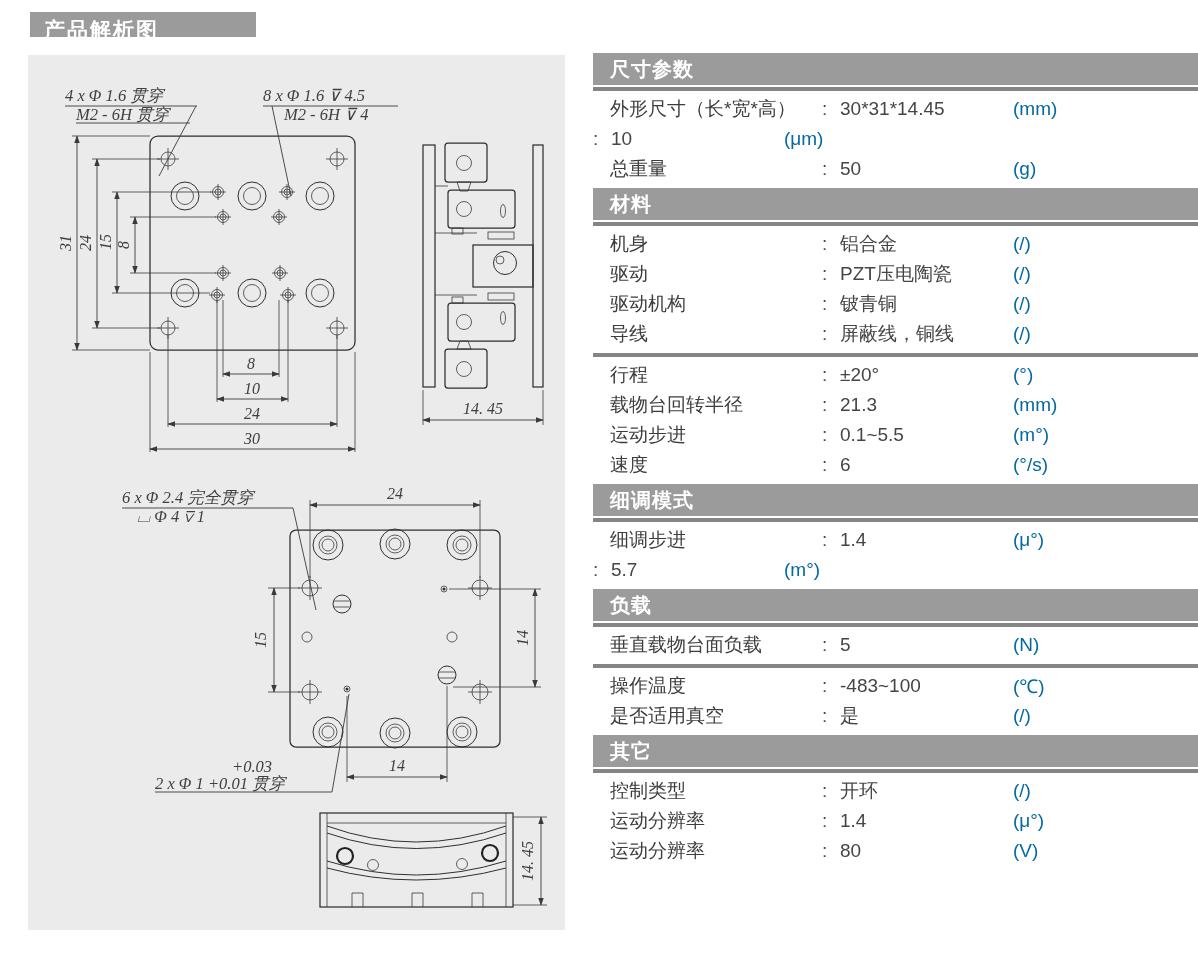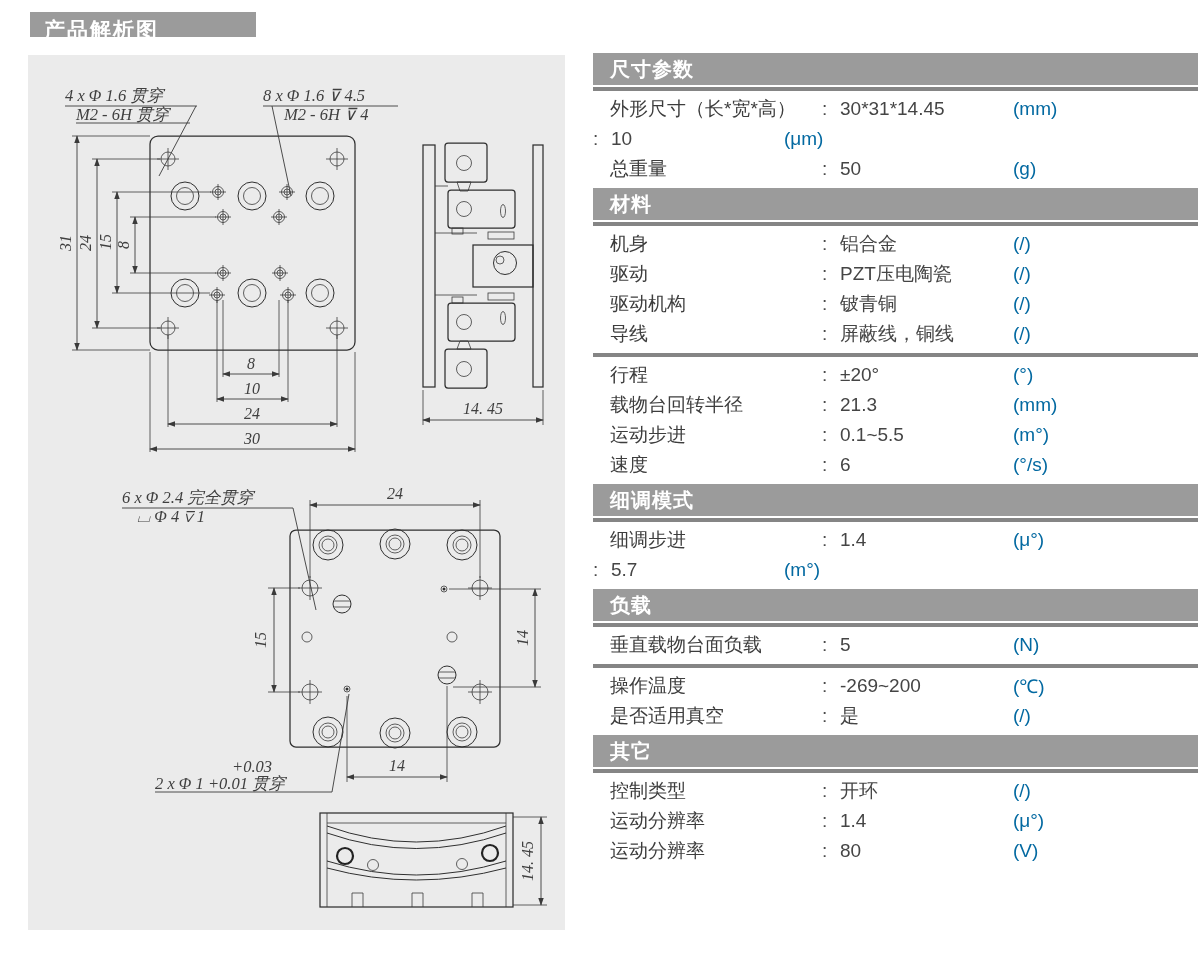--- a/index.html
+++ b/index.html
@@ -434,21 +434,21 @@
           <span class="cell colon">:</span>
           <span class="cell value">5</span>
           <span class="cell unit">(N)</span>
         </div>
       </div>
       <div class="section">
         <div class="sec-strip"></div>
         <div class="row">
           <span class="cell label">操作温度</span>
           <span class="cell colon">:</span>
-          <span class="cell value">-269~200</span>
+          <span class="cell value">-483~100</span>
           <span class="cell unit">(℃)</span>
         </div>
         <div class="row">
           <span class="cell label">是否适用真空</span>
           <span class="cell colon">:</span>
           <span class="cell value">是</span>
           <span class="cell unit">(/)</span>
         </div>
       </div>
       <div class="section">

